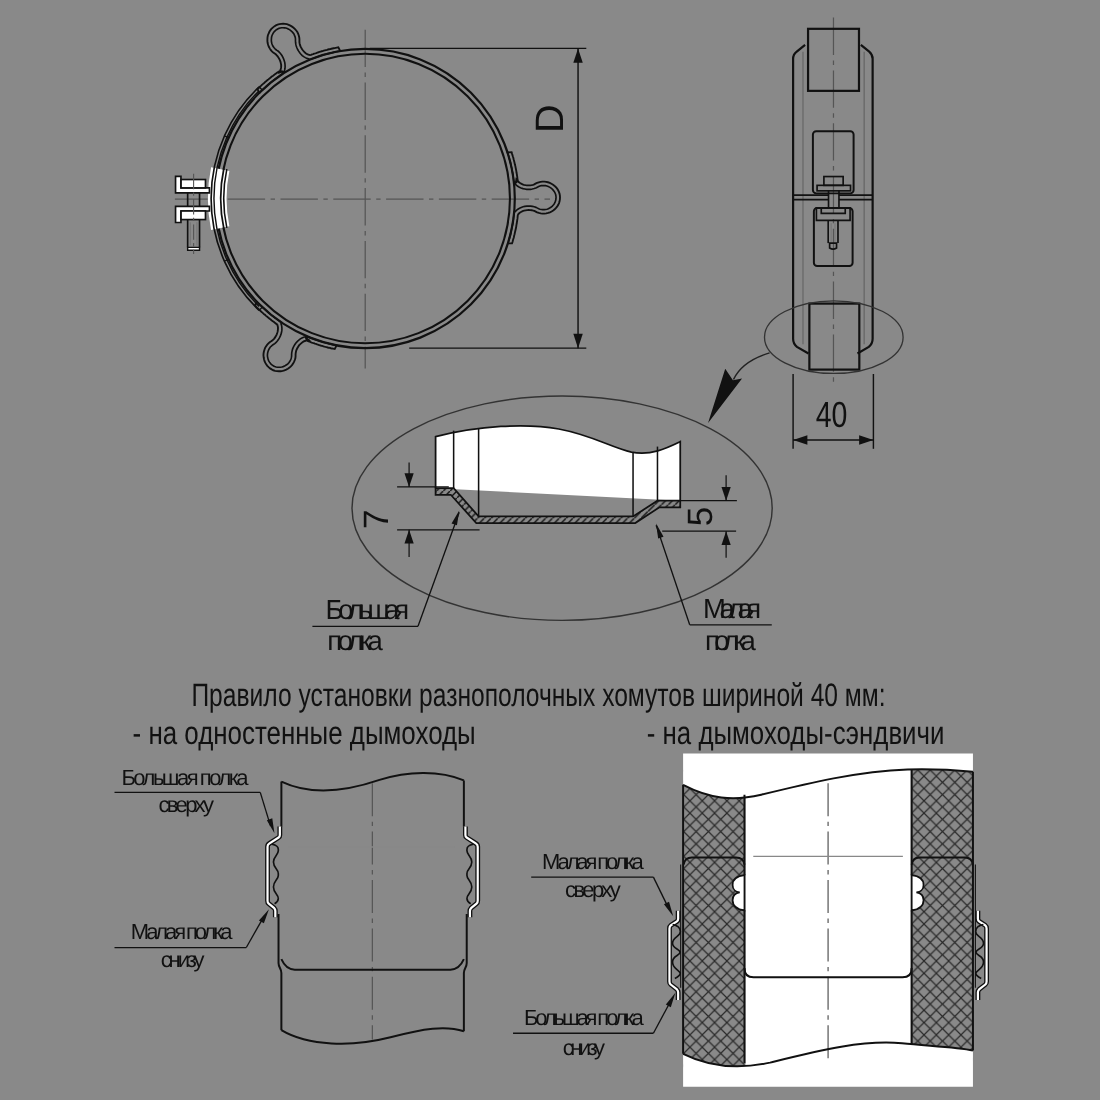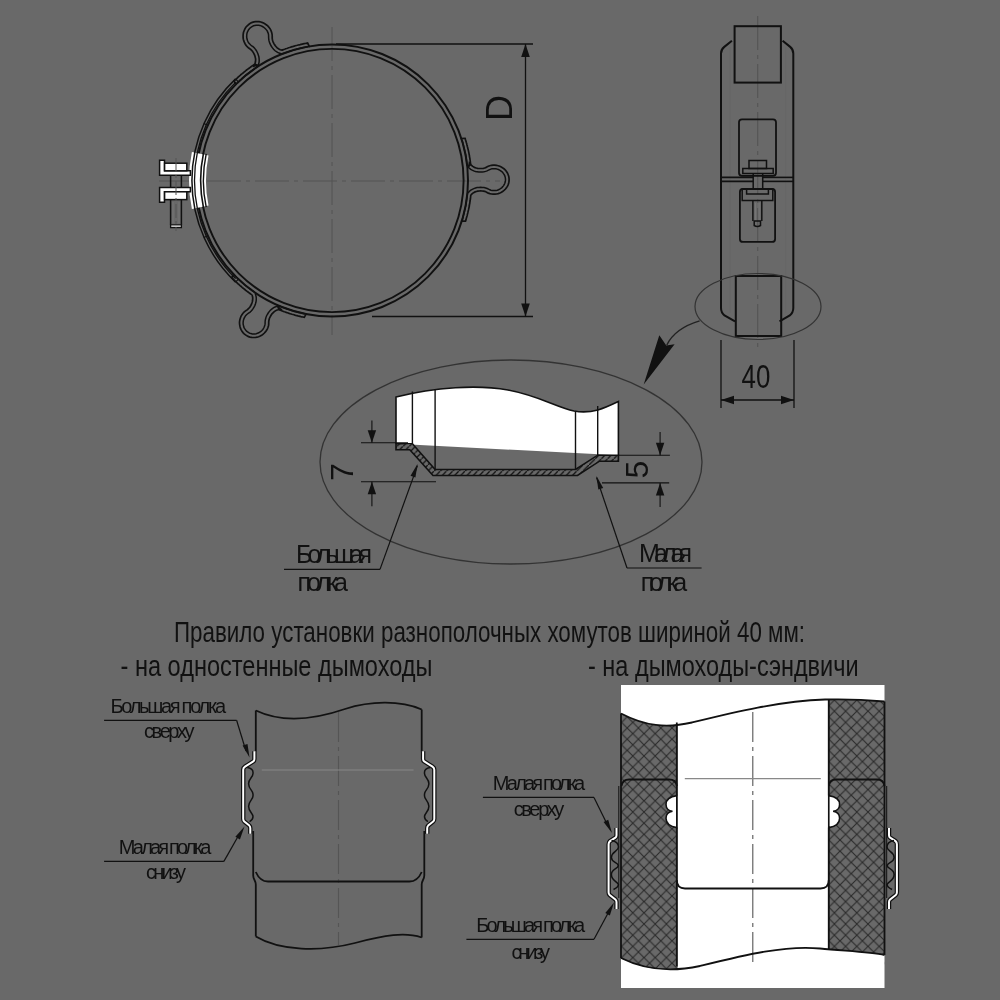--- a/index.html
+++ b/index.html
@@ -1,16 +1,16 @@
 <!DOCTYPE html>
 <html><head>
 <meta charset="utf-8">
 <style>
   html,body{margin:0;padding:0;background:#fff;}
-  #page{position:relative;width:1000px;height:1000px;background:#a16207;overflow:hidden;filter:grayscale(1);}
+  #page{position:relative;width:1000px;height:1000px;background:#f97316;overflow:hidden;filter:grayscale(1);}
   svg{position:absolute;left:0;top:0;opacity:0.999;}
   text{font-family:"Liberation Sans",sans-serif;fill:#111;}
 </style>
 </head>
 <body>
 <div id="page">
 <svg width="1000" height="1000" viewBox="0 0 1000 1000">
 <defs>
   <pattern id="xhatch" width="11.2" height="11.2" patternUnits="userSpaceOnUse">
     <path d="M-2,13.2 L13.2,-2 M-2,-2 L13.2,13.2" stroke="#2a2a2a" stroke-width="1.1" fill="none"></path>

